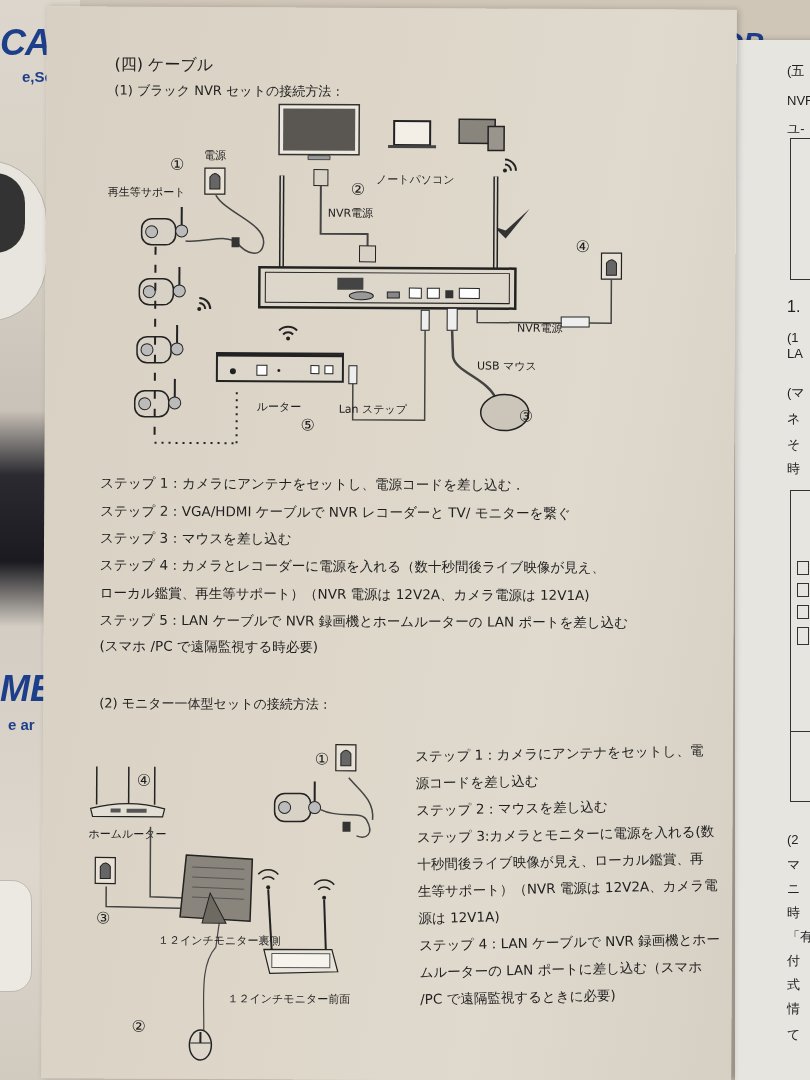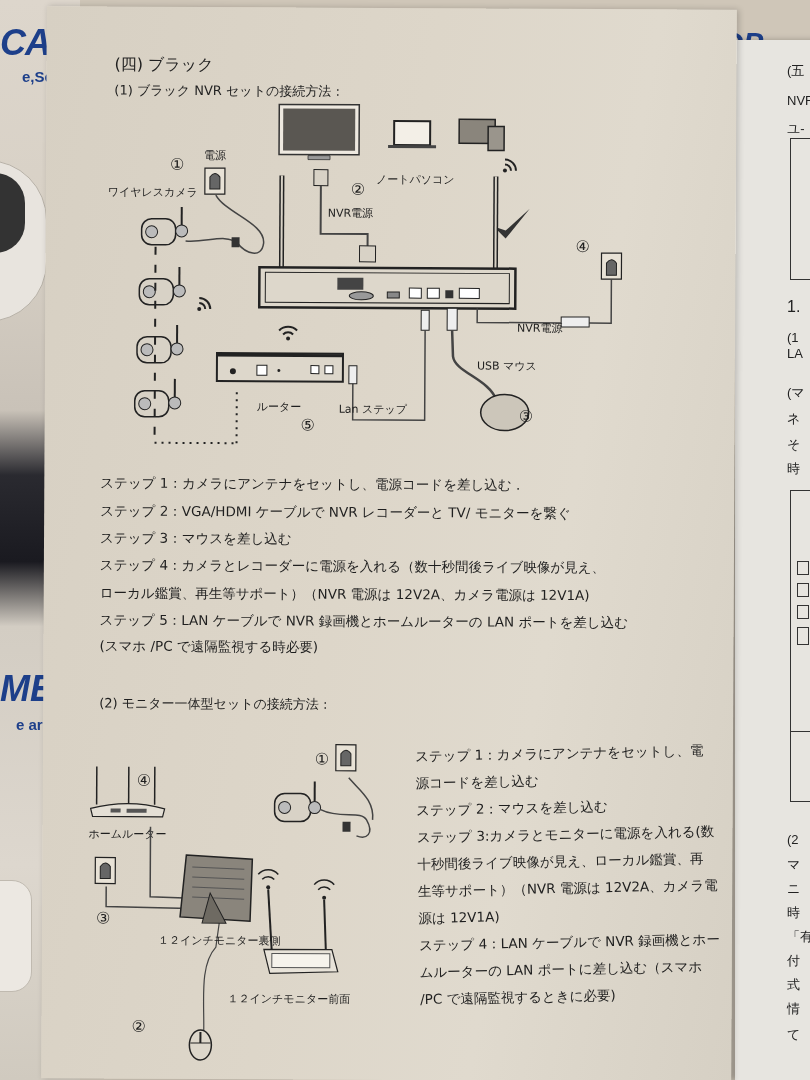--- a/index.html
+++ b/index.html
@@ -9,21 +9,21 @@
     font-family:"DejaVu Sans", sans-serif;
   }
   
   .bg-left {
     position:absolute; left:0; top:0; width:80px; height:1080px;
     background:linear-gradient(180deg,#ddd6cc 0%,#d8d1c6 20%,#c9c2b8 38%,#2a2a30 44%,#1a1a20 52%,#d3cdc3 58%,#ddd7ce 80%,#d0cabf 100%);
   }
   .bg-left .brand1 { position:absolute; left:0; top:22px; font:italic bold 36px "Liberation Sans", sans-serif; color:#1d3f8a; letter-spacing:-1px; }
   .bg-left .tag1 { position:absolute; left:0; top:68px; font:bold 15px "Liberation Sans", sans-serif; color:#1d3f8a;margin-left:22px; }
   .bg-left .brand2 { position:absolute; left:0; top:668px; font:italic bold 36px "Liberation Sans", sans-serif; color:#1d3f8a; }
-  .bg-left .tag2 { position:absolute; left:16px; top:716px; font:bold 15px "Liberation Sans", sans-serif; color:#1d3f8a;text-align:center; }
+  .bg-left .tag2 { position:absolute; left:8px; top:716px; font:bold 15px "Liberation Sans", sans-serif; color:#1d3f8a;text-align:center; }
   .dome {
     position:absolute; left:-30px; top:160px; width:75px; height:160px;
     border-radius:0 60px 60px 0; background:#e8e4de; border:1px solid #b8b2a8;
   }
   .dome .lens { position:absolute; left:20px; top:12px; width:34px; height:80px; border-radius:0 30px 30px 0; background:#333; }
   .cam2 { position:absolute; left:-10px; top:880px; width:40px; height:110px; border-radius:0 20px 20px 0; background:#ece8e2; border:1px solid #c0bab0;}
 
   
   .page-right {
     position:absolute; left:735px; top:40px; width:90px; height:1040px;
@@ -91,21 +91,21 @@
   <div class="ln" style="top:864px">時</div>
   <div class="ln" style="top:888px">「有</div>
   <div class="ln" style="top:912px">付</div>
   <div class="ln" style="top:936px">式</div>
   <div class="ln" style="top:960px">情</div>
   <div class="ln" style="top:986px">て</div>
 </div>
 
 <div class="page">
 
-  <div class="t h1" style="left:68px;top:48px">(四) ブラック</div>
+  <div class="t h1" style="left:68px;top:48px">(四) ケーブル</div>
   <div class="t h2" style="left:68px;top:75px">(1) ブラック NVR セットの接続方法：</div>
 
   <div style="position:absolute;left:0;top:0;width:690px;height:460px;">
 
     <svg style="left:232px;top:96px" width="84" height="60">
       <rect x="1" y="1" width="80" height="50" fill="#eee9e0" stroke="#333" stroke-width="1.5"></rect>
       <rect x="5" y="5" width="72" height="42" fill="#5a5752"></rect>
       <rect x="30" y="52" width="22" height="4" fill="#999" stroke="#333" stroke-width="0.8"></rect>
     </svg>
 
@@ -126,21 +126,21 @@
       <path d="M4 8 A6 6 0 0 1 10 14" stroke="#222" stroke-width="2" fill="none"></path>
       <path d="M4 3 A11 11 0 0 1 15 14" stroke="#222" stroke-width="2" fill="none"></path>
     </svg>
 
     <svg style="left:446px;top:196px" width="40" height="40">
       <path d="M2 22 L14 34 L38 4 L14 26 Z" fill="#333"></path>
     </svg>
 
     <div class="t num" style="left:124px;top:148px">①</div>
     <div class="t lbl" style="left:158px;top:141px">電源</div>
-    <div class="t lbl" style="left:62px;top:178px">ワイヤレスカメラ</div>
+    <div class="t lbl" style="left:62px;top:178px">再生等サポート</div>
     <div class="t num" style="left:305px;top:172px">②</div>
     <div class="t lbl" style="left:282px;top:198px">NVR電源</div>
     <div class="t num" style="left:530px;top:228px">④</div>
     <div class="t lbl" style="left:362px;top:266px">NVR</div>
 
     <svg style="left:158px;top:160px" width="24" height="30">
       <rect x="1" y="1" width="20" height="26" fill="#e8e2d6" stroke="#222" stroke-width="1.2"></rect>
       <path d="M6 22 L6 10 Q11 3 16 10 L16 22 Z" fill="#666" stroke="#222"></path>
     </svg>
 

